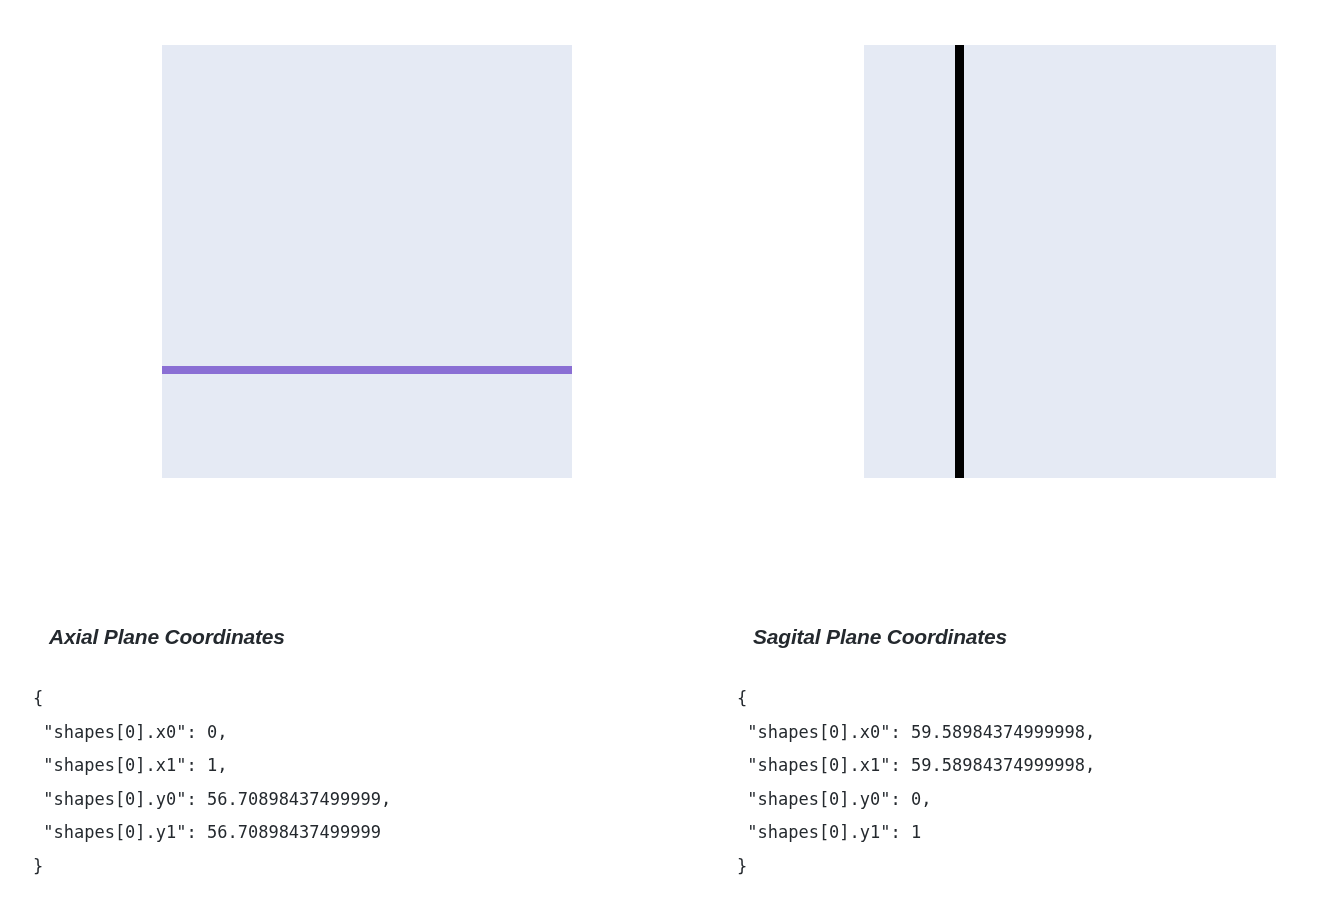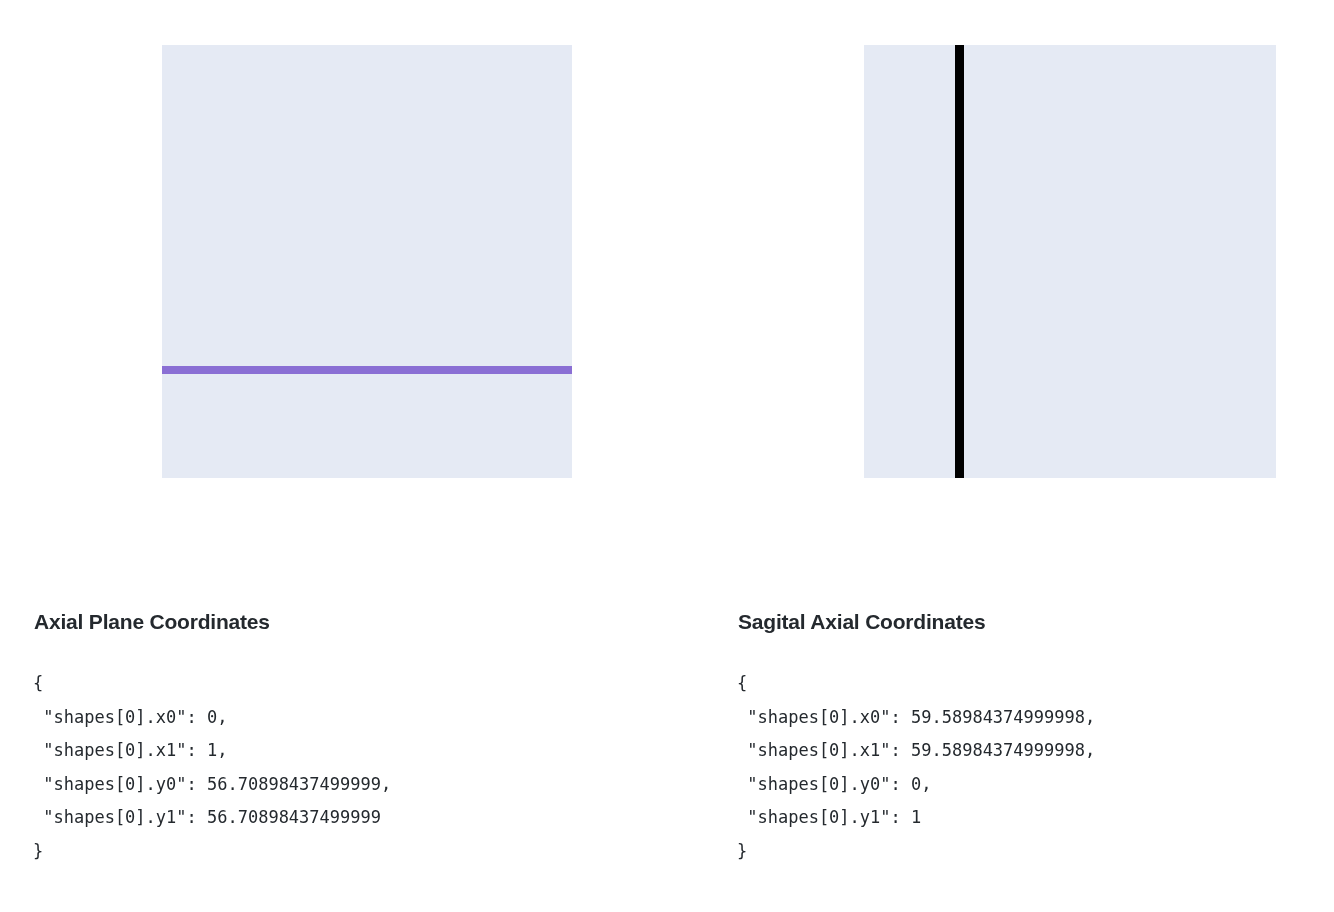--- a/index.html
+++ b/index.html
@@ -65,27 +65,28 @@
   
   .readout {
     position: absolute;
     top: 608px;
   }
 
   #axial-readout { left: 33px; width: 640px; }
   #sagital-readout { left: 737px; width: 590px; }
 
   .readout-title {
-    margin: 1px;
+    margin: 16px;
     font-family: "Liberation Sans", sans-serif;
     font-size: 21px;
     font-weight: bold;
     letter-spacing: -0.2px;
     color: #24292e;
     line-height: 26px;
+    font-style: italic;
   }
 
   .readout-code {
     margin: 0;
     padding: 0;
     margin-top: 32px;
     font-family: "DejaVu Sans Mono", monospace;
     font-size: 17px;
     line-height: 33.5px;
     color: #24292e;
@@ -111,20 +112,20 @@
   <h2 class="readout-title">Axial Plane Coordinates</h2>
   <pre class="readout-code">{
  "shapes[0].x0": 0,
  "shapes[0].x1": 1,
  "shapes[0].y0": 56.70898437499999,
  "shapes[0].y1": 56.70898437499999
 }</pre>
 </div>
 
 <div class="readout" id="sagital-readout">
-  <h2 class="readout-title">Sagital Axial Coordinates</h2>
+  <h2 class="readout-title">Sagital Plane Coordinates</h2>
   <pre class="readout-code">{
  "shapes[0].x0": 59.58984374999998,
  "shapes[0].x1": 59.58984374999998,
  "shapes[0].y0": 0,
  "shapes[0].y1": 1
 }</pre>
 </div>
 
 </body></html>

